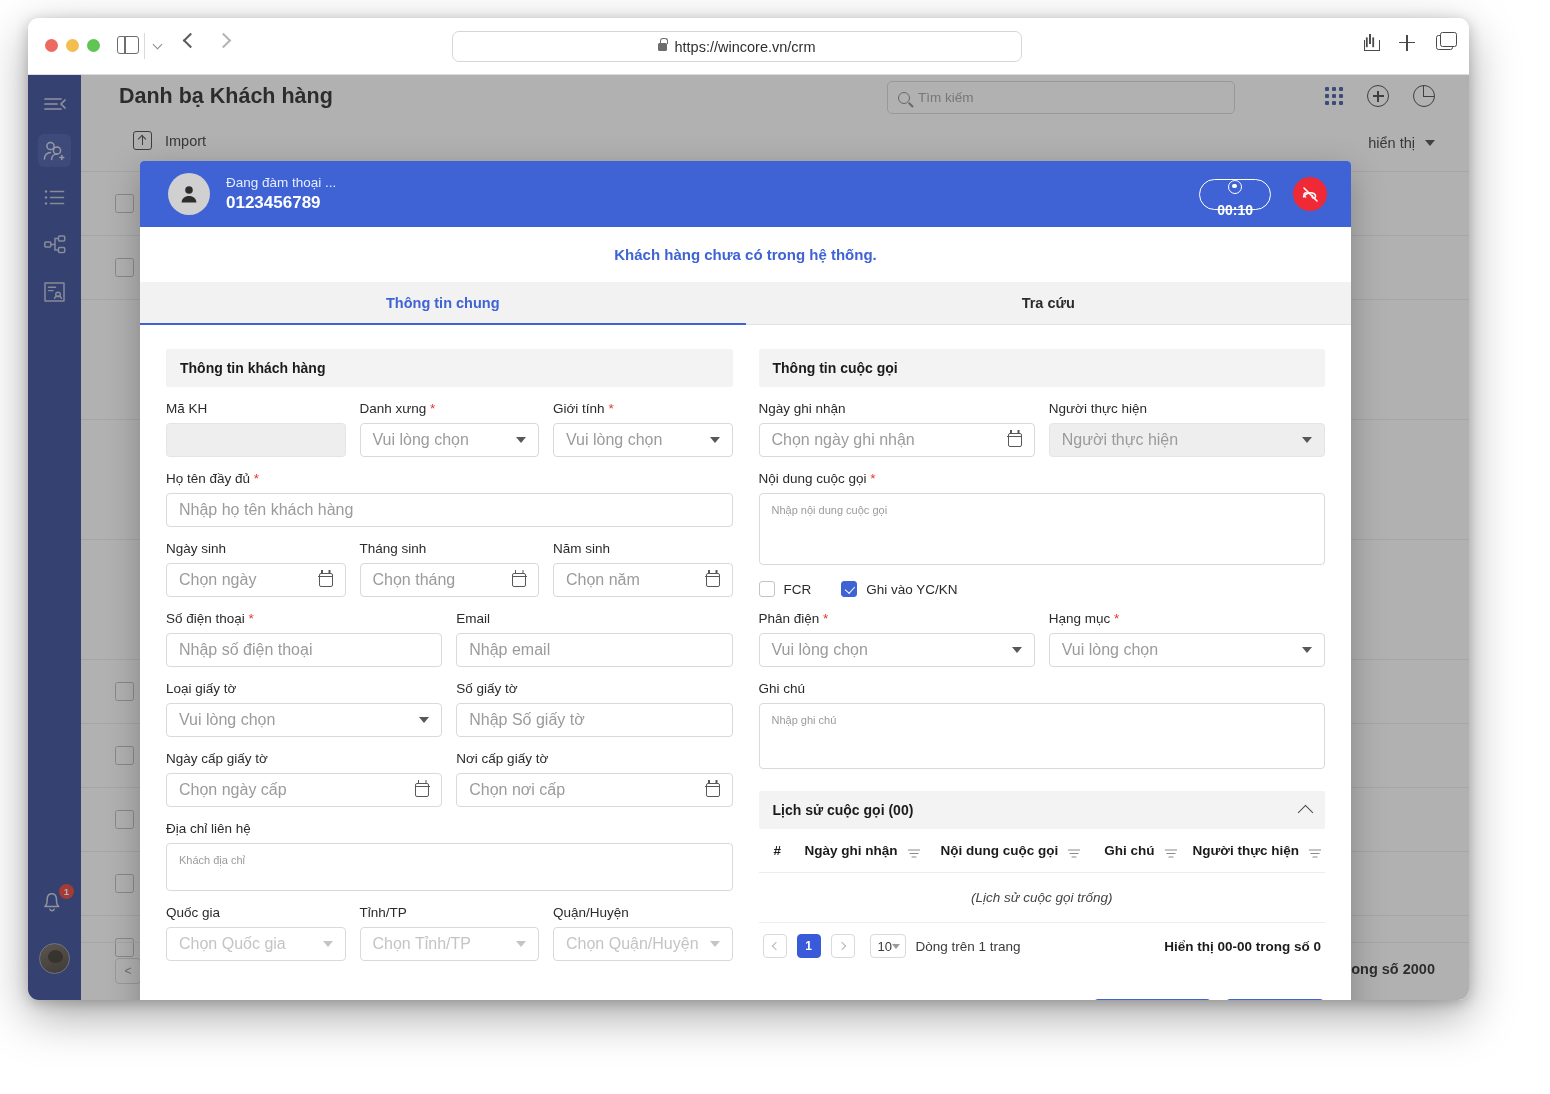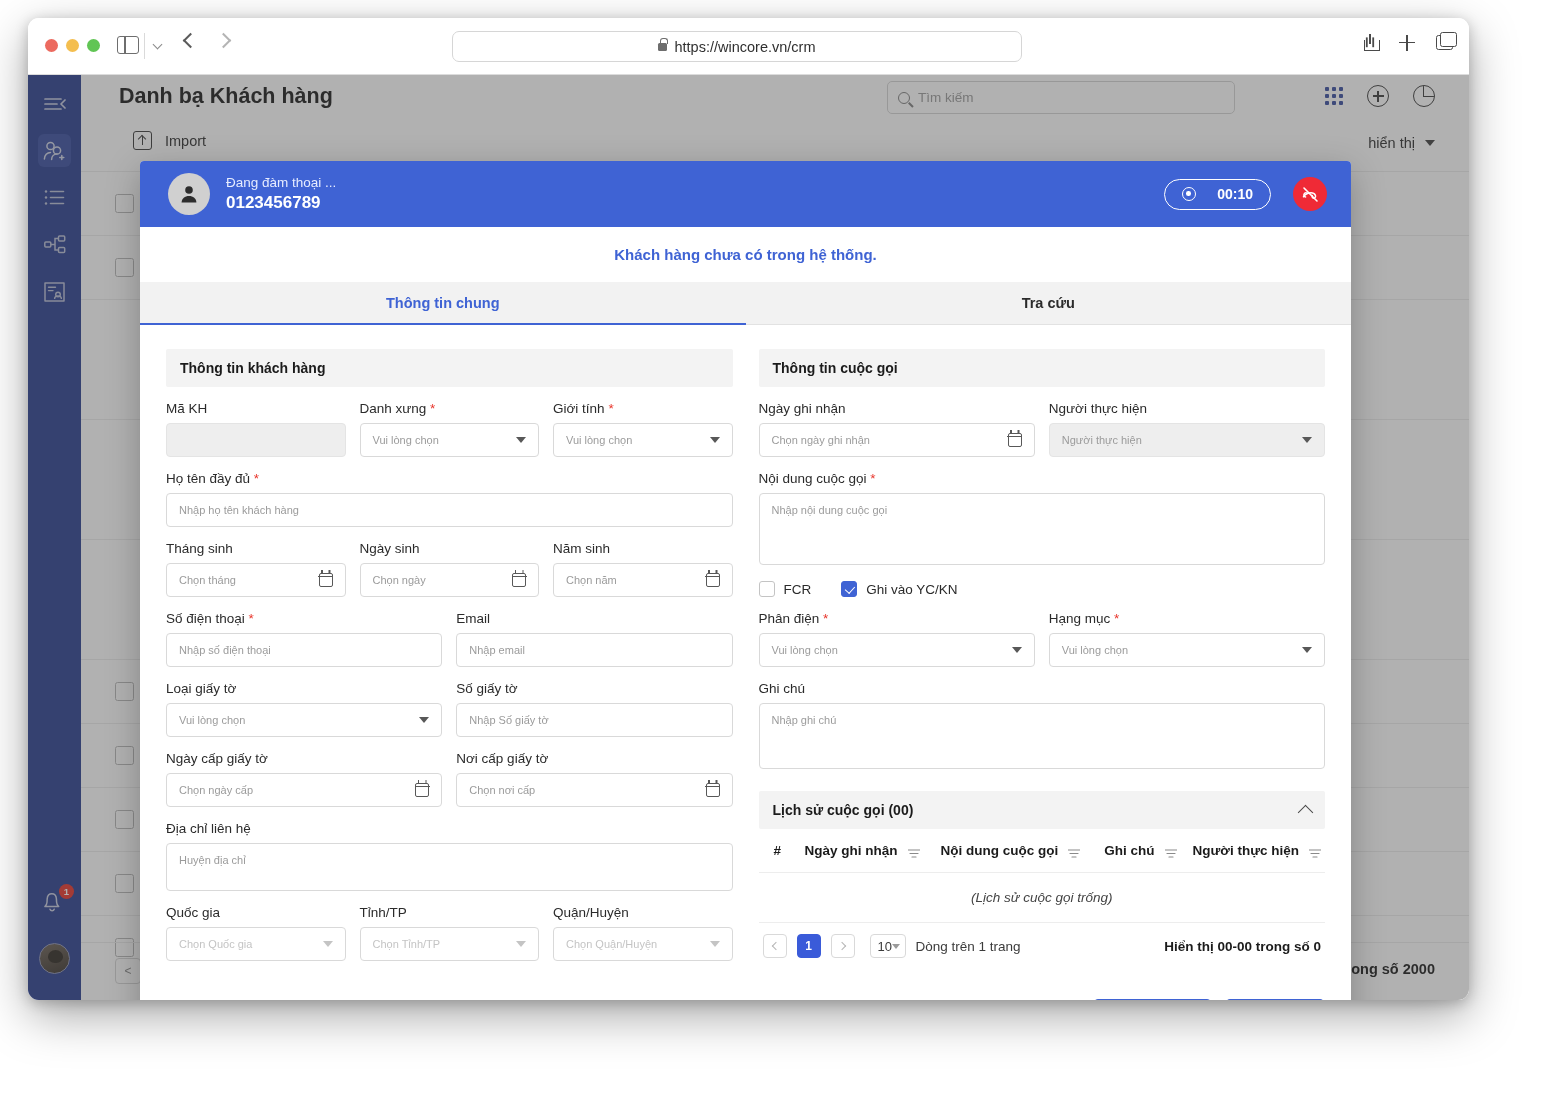--- a/index.html
+++ b/index.html
@@ -234,24 +234,24 @@
     background: #d0d0d0;
     display: flex; align-items: center; justify-content: center;
     flex: none;
   }
   .caller-avatar svg { display:block; }
   .caller-meta { margin-left: 16px; }
   .caller-status { font-size: 13.5px; color: #e6ecff; line-height: 1.45; }
   .caller-number { font-size: 17px; font-weight: bold; color: #ffffff; line-height: 1.35; }
   .head-spacer { flex: 1; }
   .timer-pill {
-    display: flex; align-items: center; gap: 21px;
+    display: flex; align-items: center; gap: 8px;
     height: 31px; padding: 0 17px;
     border: 1.6px solid #ffffff; border-radius: 16px;
-    color: #ffffff; font-size: 14px; font-weight: bold;
+    color: #ffffff; font-size: 14px; font-weight: bold; flex-direction: column;
   }
   .rec-ic {
     width: 14px; height: 14px; border: 1.7px solid #ffffff; border-radius: 50%;
     position: relative; flex: none;
   }
   .rec-ic::after {
     content:""; position:absolute; left:3px; top:3px; width:4.6px; height:4.6px;
     background:#ffffff; border-radius:50%;
   }
   .end-call {
@@ -299,21 +299,21 @@
   .chev-up { width: 11px; height: 11px; border-left: 1.8px solid #4a4a4a; border-top: 1.8px solid #4a4a4a; transform: rotate(45deg); margin-top:4px; }
 
   .frow { display: flex; gap: 14px; margin-top: 14px; }
   .fld { flex: 1; min-width: 0; }
   .lbl { font-size: 13.5px; color: #2b2b2b; margin-bottom: 7px; display: block; }
   .req { color: #e8342a; }
   .inp {
     width: 100%; height: 34px;
     border: 1px solid #d9d9d9; border-radius: 4px;
     background: #ffffff;
-    font-size: 11px; color: #9b9b9b;
+    font-size: 16px; color: #9b9b9b;
     padding: 0 12px;
     display: flex; align-items: center;
     font-family: "Liberation Sans", sans-serif;
   }
   .inp.disabled { background: #eeeeee; border-color: #e4e4e4; }
   .inp.faded { color: #c4c4c4; }
   .inp.faded .caret { border-top-color: #c4c4c4; }
   .sel { justify-content: space-between; }
   .caret {
     width: 0; height: 0;
@@ -615,34 +615,34 @@
 
           <div class="frow">
             <div class="fld">
               <span class="lbl"><span>Họ tên đầy đủ</span> <span class="req">*</span></span>
               <div class="inp">Nhập họ tên khách hàng</div>
             </div>
           </div>
 
           <div class="frow">
             <div class="fld">
+              <span class="lbl">Ngày sinh</span>
+              <div class="inp sel">
+                  <span>Chọn ngày</span>
+                  <span class="cal-ic"></span>
+                </div>
+            </div>
+            <div class="fld">
               <span class="lbl">Tháng sinh</span>
               <div class="inp sel">
                   <span>Chọn tháng</span>
                   <span class="cal-ic"></span>
                 </div>
             </div>
             <div class="fld">
-              <span class="lbl">Ngày sinh</span>
-              <div class="inp sel">
-                  <span>Chọn ngày</span>
-                  <span class="cal-ic"></span>
-                </div>
-            </div>
-            <div class="fld">
               <span class="lbl">Năm sinh</span>
               <div class="inp sel">
                   <span>Chọn năm</span>
                   <span class="cal-ic"></span>
                 </div>
             </div>
           </div>
 
           <div class="frow">
             <div class="fld">
@@ -682,21 +682,21 @@
               <div class="inp sel">
                   <span>Chọn nơi cấp</span>
                   <span class="cal-ic"></span>
                 </div>
             </div>
           </div>
 
           <div class="frow">
             <div class="fld">
               <span class="lbl">Địa chỉ liên hệ</span>
-              <div class="ta ta-sm faded">Huyện địa chỉ</div>
+              <div class="ta ta-sm faded">Khách địa chỉ</div>
             </div>
           </div>
 
           <div class="frow">
             <div class="fld">
               <span class="lbl">Quốc gia</span>
               <div class="inp sel faded">
                   <span>Chọn Quốc gia</span>
                   <span class="caret"></span>
                 </div>

